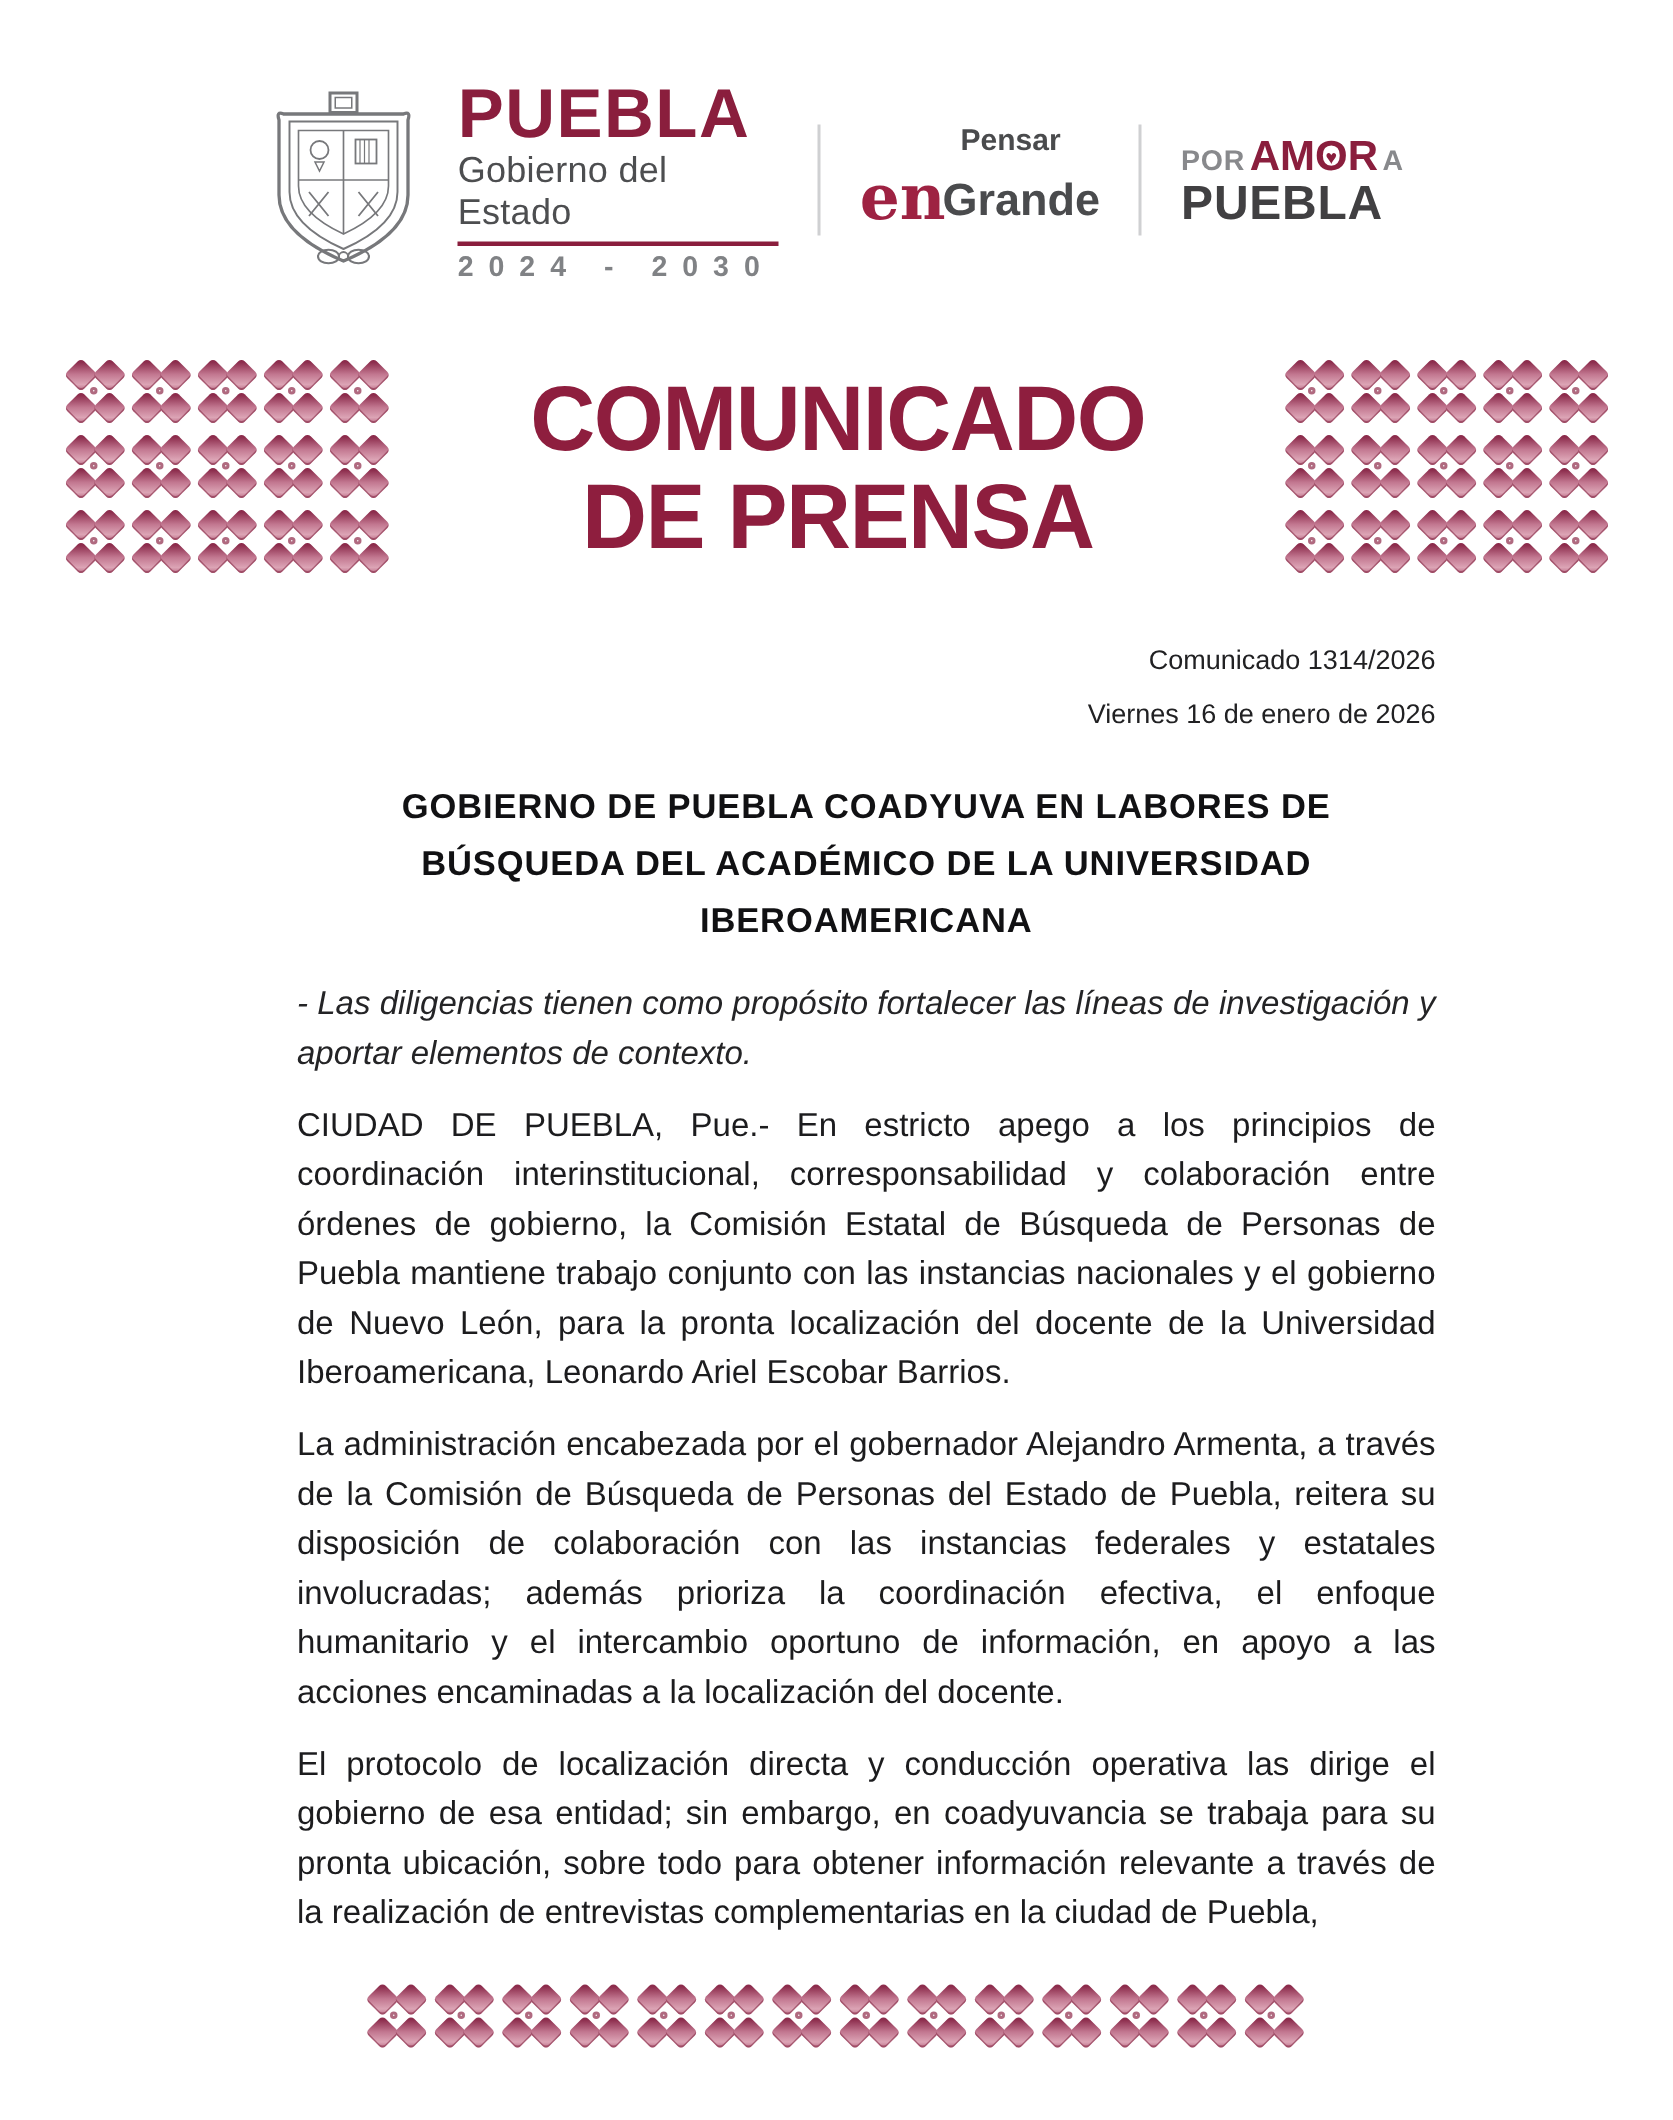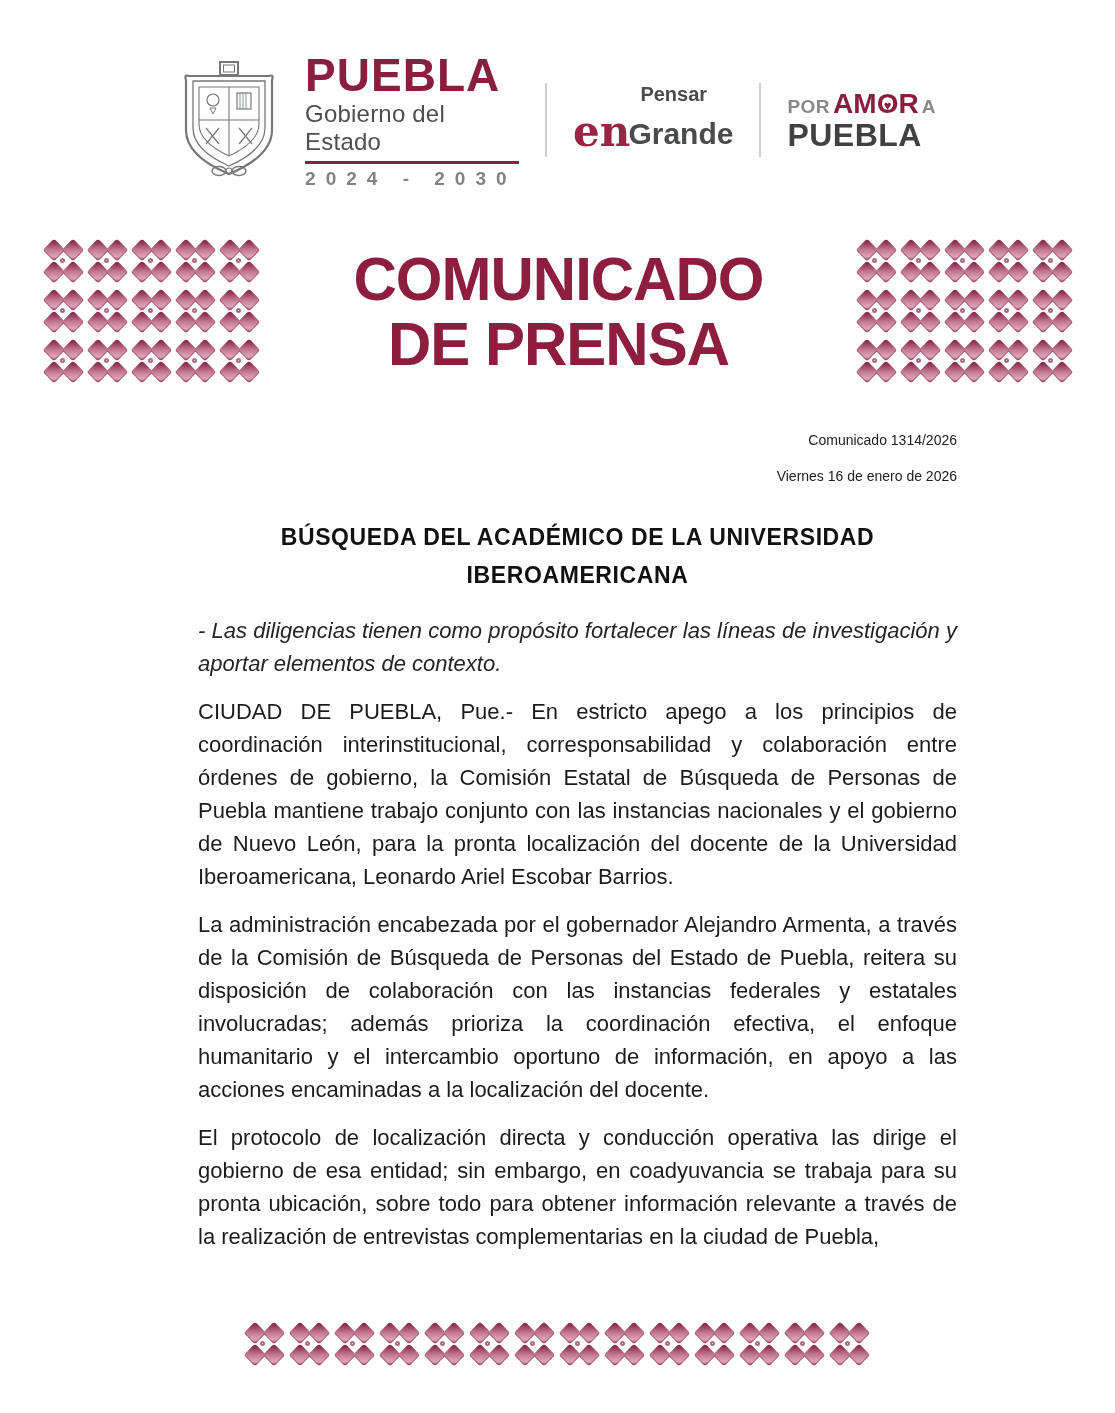--- a/index.html
+++ b/index.html
@@ -92,21 +92,21 @@
   }
   .footer-pattern {
     position: absolute; bottom: 46px; left: 50%;
     transform: translateX(-50%);
   }
 
   
   .meta {
     margin: 38px 158px 0 0;
     text-align: right;
-    font-size: 14px; line-height: 36px;
+    font-size: 18px; line-height: 36px;
     color: #212123;
   }
 
   
   .content { margin: 0 158px 0 198px; }
   .release-title {
     margin-top: 24px;
     text-align: center;
     font-size: 23px; font-weight: bold;
     line-height: 38px; letter-spacing: .6px;
@@ -406,20 +406,21 @@
       </div>
   </div>
 
   <div class="meta">
     <div>Comunicado 1314/2026</div>
     <div>Viernes 16 de enero de 2026</div>
   </div>
 
   <article class="content">
     <h1 class="release-title">
+      <div>GOBIERNO DE PUEBLA COADYUVA EN LABORES DE</div>
       <div>BÚSQUEDA DEL ACADÉMICO DE LA UNIVERSIDAD</div>
       <div>IBEROAMERICANA</div>
     </h1>
     <p class="lede">- Las diligencias tienen como propósito fortalecer las líneas de investigación y aportar elementos de contexto.</p>
     <p class="body-par">CIUDAD DE PUEBLA, Pue.- En estricto apego a los principios de coordinación interinstitucional, corresponsabilidad y colaboración entre órdenes de gobierno, la Comisión Estatal de Búsqueda de Personas de Puebla mantiene trabajo conjunto con las instancias nacionales y el gobierno de Nuevo León, para la pronta localización del docente de la Universidad Iberoamericana, Leonardo Ariel Escobar Barrios.</p>
     <p class="body-par">La administración encabezada por el gobernador Alejandro Armenta, a través de la Comisión de Búsqueda de Personas del Estado de Puebla, reitera su disposición de colaboración con las instancias federales y estatales involucradas; además prioriza la coordinación efectiva, el enfoque humanitario y el intercambio oportuno de información, en apoyo a las acciones encaminadas a la localización del docente.</p>
     <p class="body-par">El protocolo de localización directa y conducción operativa las dirige el gobierno de esa entidad; sin embargo, en coadyuvancia se trabaja para su pronta ubicación, sobre todo para obtener información relevante a través de la realización de entrevistas complementarias en la ciudad de Puebla,</p>
   </article>
 
   <div class="pattern-row footer-pattern">

